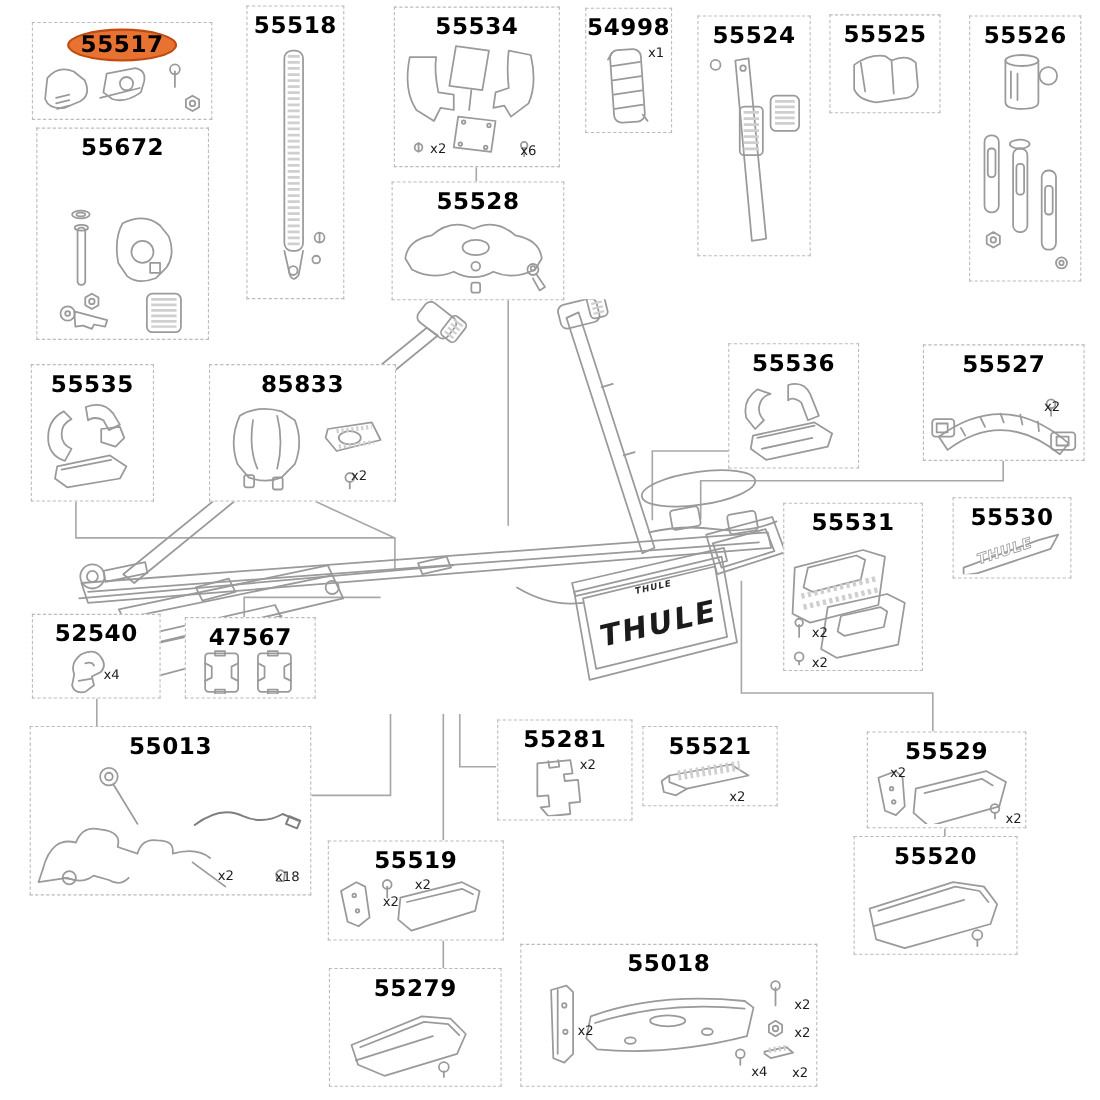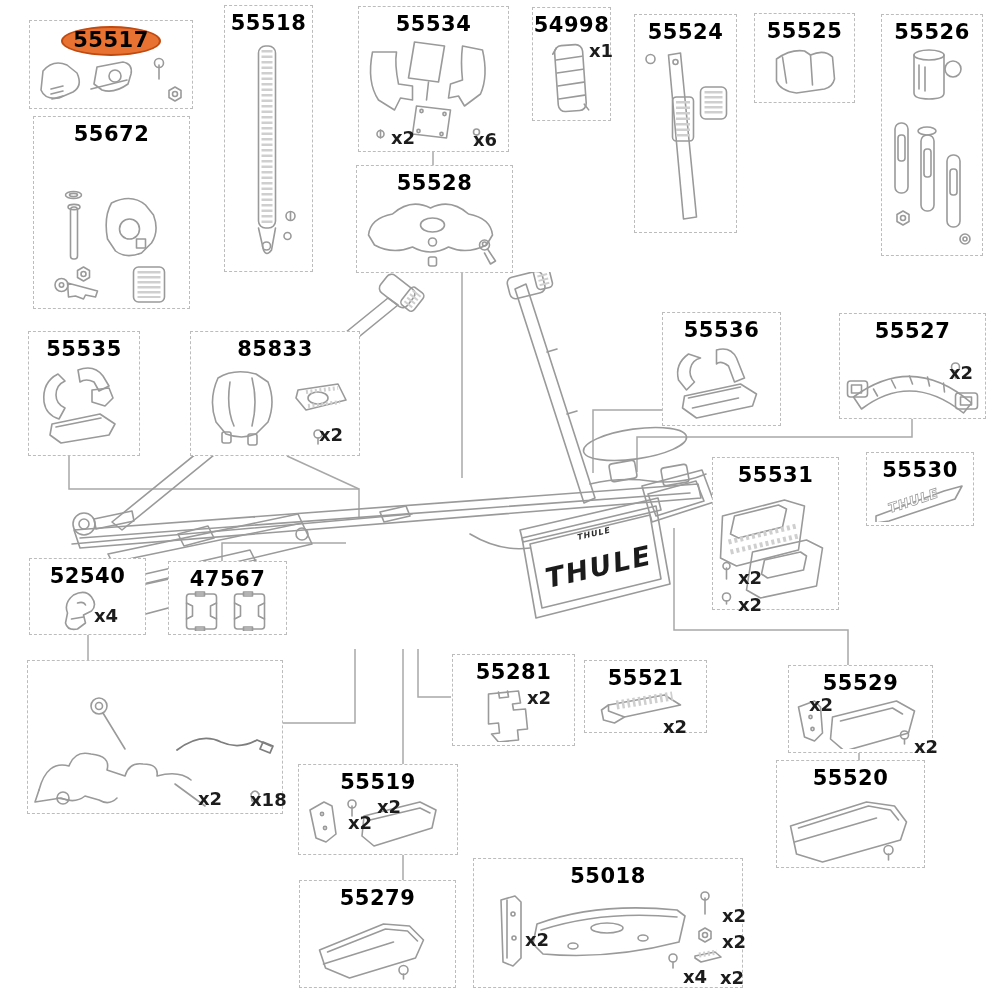--- a/index.html
+++ b/index.html
@@ -10,21 +10,21 @@
   #assembly{position:absolute;left:50px;top:272px;width:665px;height:400px;z-index:1;}
   .pbox{position:absolute;border:1.6px dashed #bcbcbc;background:#ffffff;z-index:2;box-sizing:border-box;}
   .plabel{position:relative;text-align:center;margin-top:5px;font-weight:700;font-size:21px;
           letter-spacing:.5px;color:#000;line-height:1.15;z-index:3;}
   .hl{display:inline-block;background:#e87232;border:2.5px solid #c04a10;border-radius:50%;
       padding:0 10px 2px;line-height:24px;}
   .sketch{position:absolute;left:50%;transform:translateX(-50%);bottom:3px;z-index:2;}
   .sk{stroke:#9a9a9a;stroke-width:1.6;fill:none;stroke-linejoin:round;stroke-linecap:round;}
   .skd{stroke:#7e7e7e;stroke-width:1.8;fill:none;stroke-linejoin:round;stroke-linecap:round;}
   .rib{stroke:#cfcfcf;fill:none;}
-  .ann{position:absolute;font-size:18px;font-weight:700;color:#1c1c1c;z-index:4;line-height:1;}
+  .ann{position:absolute;font-size:12px;font-weight:400;color:#1c1c1c;z-index:4;line-height:1;}
   .thule-big{font:italic 700 27px "DejaVu Sans",sans-serif;letter-spacing:2px;fill:#1b1b1b;}
   .thule-sm{font:italic 700 8px "DejaVu Sans",sans-serif;letter-spacing:1px;fill:#2a2a2a;}
   .thule-logo{font:italic 700 13px "DejaVu Sans",sans-serif;letter-spacing:1px;
               fill:#ffffff;stroke:#9a9a9a;stroke-width:.7;}
 </style>
 </head>
 <body>
 
 <div id="stage">
 
@@ -337,20 +337,21 @@
         <rect class="sk" x="27" y="36" width="9" height="4"></rect>
       <path class="sk" d="M18,12 l6,3 v10 l-6,3 M48,12 l-6,3 v10 l6,3"></path>
       <rect class="sk" x="66" y="3" width="30" height="35" rx="3"></rect>
       <rect class="sk" x="75" y="1" width="9" height="4"></rect>
         <rect class="sk" x="75" y="36" width="9" height="4"></rect>
       <path class="sk" d="M66,12 l6,3 v10 l-6,3 M96,12 l-6,3 v10 l6,3"></path>
     </svg>
   </div>
 
   <div class="pbox" style="left:27px;top:660px;width:256px;height:154px">
+    <div class="plabel"><span>55013</span></div>
     <svg class="sketch" width="256" height="116" viewBox="0 0 256 116">
       <circle class="sk" cx="72" cy="12" r="8"></circle>
         <circle class="sk" cx="72" cy="12" r="3.5"></circle>
       <path class="sk" d="M76,19 l22,36" stroke-width="2.4"></path>
       <path class="sk" d="M12,96 q8,-30 30,-24 q6,-16 22,-12 q20,2 16,16 l18,6 q4,-14 18,-12 q16,0 14,12 q22,-6 34,4"></path>
       <path class="sk" d="M12,96 l-4,12 26,-4 q14,6 24,-2 l14,4 q10,6 18,-2"></path>
       <path class="skd" d="M150,56 q24,-18 44,-8 q18,8 36,-2 l14,6"></path>
       <path class="skd" d="M236,48 l10,4 -3,7 -10,-4 z"></path>
       <circle class="sk" cx="36" cy="104" r="6"></circle>
         <path class="sk" d="M30,104 l12,2"></path>

